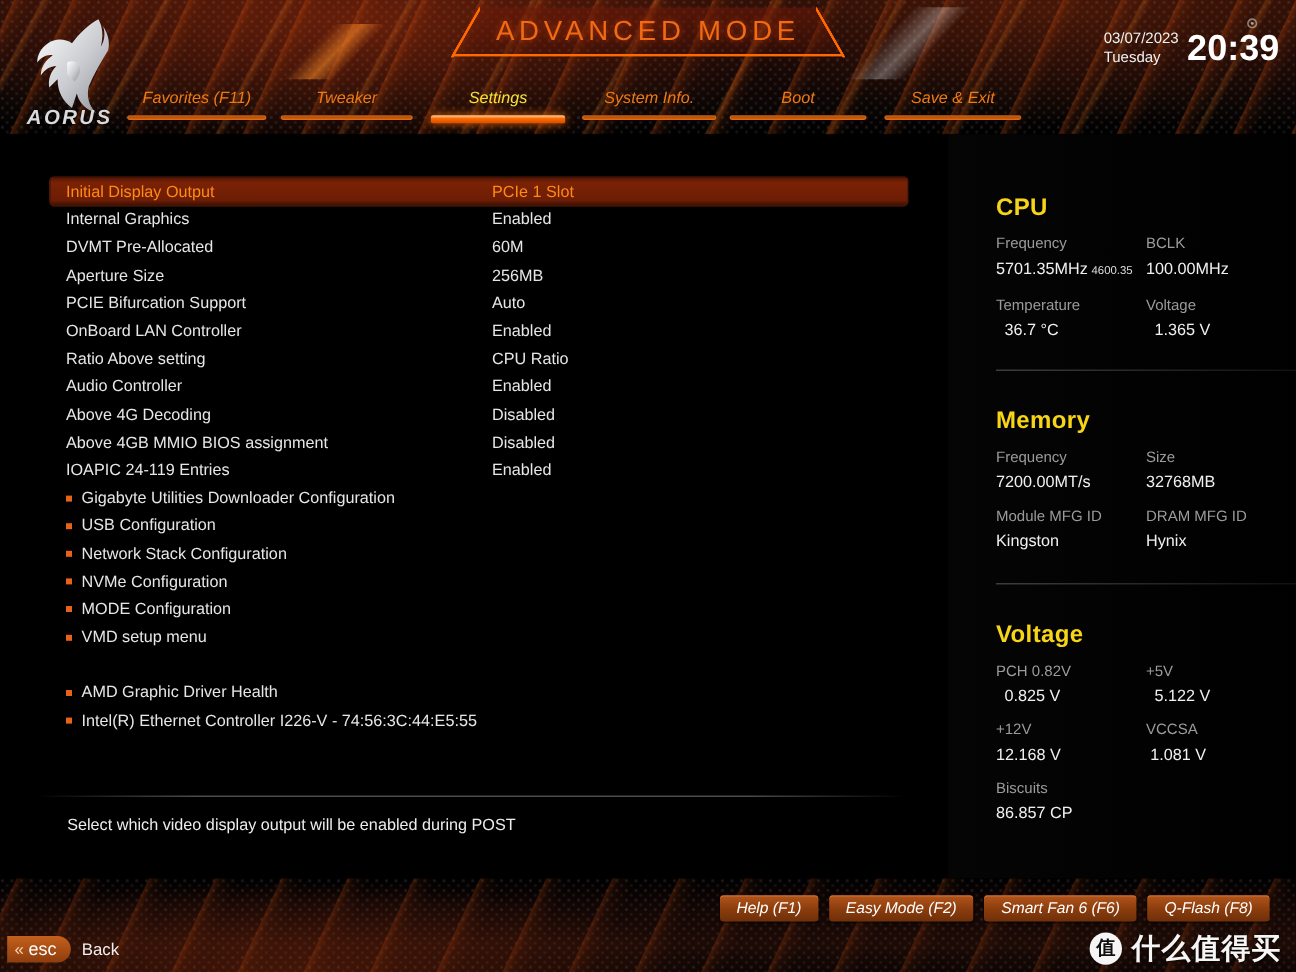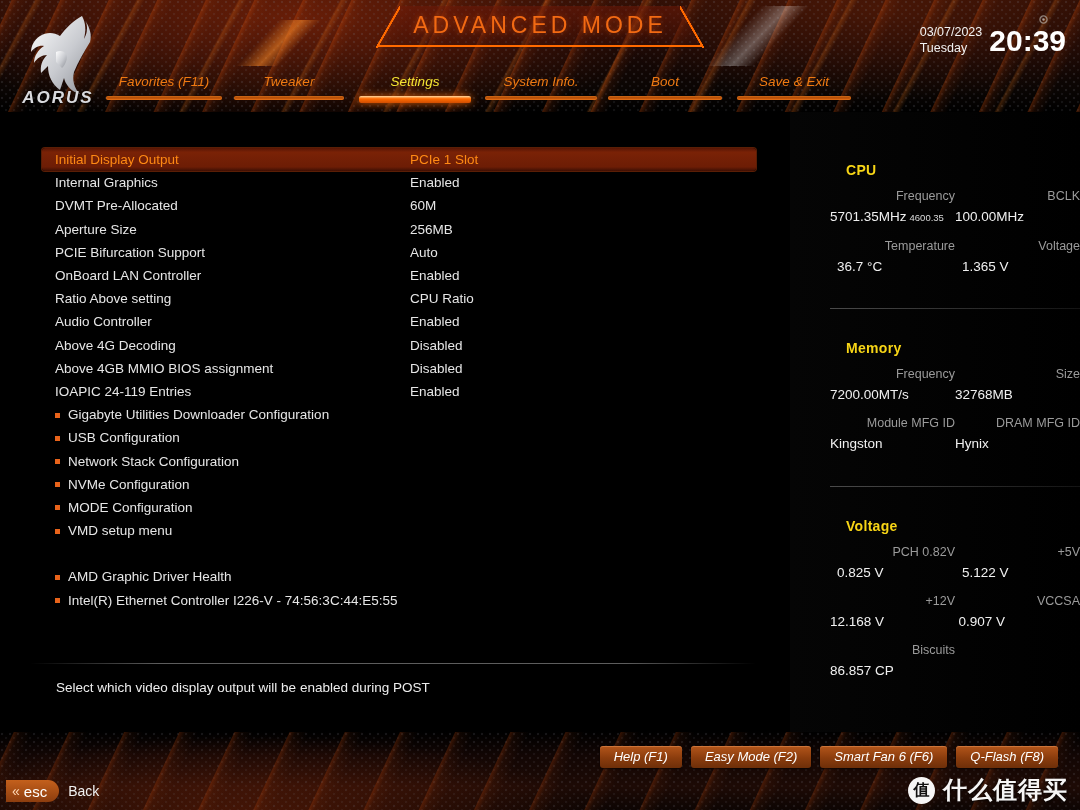--- a/index.html
+++ b/index.html
@@ -120,24 +120,24 @@
   .help-sep{position:absolute;left:30px;top:551px;width:726px;height:1px;
     background:linear-gradient(90deg,rgba(150,150,150,0) 0%,rgba(170,170,170,.55) 18%,rgba(170,170,170,.55) 82%,rgba(150,150,150,0) 100%);}
   .help-txt{position:absolute;left:56px;top:568px;font-size:13.5px;color:#ededed;}
 
   
   .side{position:absolute;left:790px;top:0;width:290px;height:620px;
      background:linear-gradient(90deg,#050505,#000);}
   .side-sep{position:absolute;left:40px;width:250px;height:1px;
      background:linear-gradient(90deg,rgba(160,160,160,.45),rgba(160,160,160,.12));}
   .blk{position:absolute;left:40px;width:250px;}
-  .blk h3{margin:0 0 9px 16px;font-size:14px;font-weight:bold;color:#f7d516;letter-spacing:.3px;}
+  .blk h3{margin:0 0 9px 0;font-size:20px;font-weight:bold;color:#f7d516;letter-spacing:.3px;}
   .kv{display:flex;}
   .kv>div{width:125px;}
-  .klabel{font-size:12.5px;color:#9b9b9b;line-height:19px;text-align:right;}
+  .klabel{font-size:12.5px;color:#9b9b9b;line-height:19px;}
   .kval{font-size:13.5px;color:#f0f0f0;line-height:21px;}
   .kval .sm{font-size:9.5px;color:#dcdcdc;vertical-align:baseline;margin-left:3px;}
   .kval.ind{padding-left:7px;}
   .krow{margin-bottom:9px;}
 
   
   .footer{
     position:absolute;left:0;top:732px;width:1080px;height:78px;
     background:
       repeating-linear-gradient(115deg,
@@ -404,21 +404,21 @@
             <div class="kval ind">5.122 V</div>
           </div>
         </div>
         <div class="krow">
           <div class="kv">
             <div class="klabel">+12V</div>
             <div class="klabel">VCCSA</div>
           </div>
           <div class="kv">
             <div class="kval">12.168 V</div>
-            <div class="kval ind">0.907 V</div>
+            <div class="kval ind">1.081 V</div>
           </div>
         </div>
         <div class="krow">
           <div class="kv">
             <div class="klabel">Biscuits</div>
             <div class="klabel"></div>
           </div>
           <div class="kv">
             <div class="kval">86.857 CP</div>
             <div class="kval"></div>

